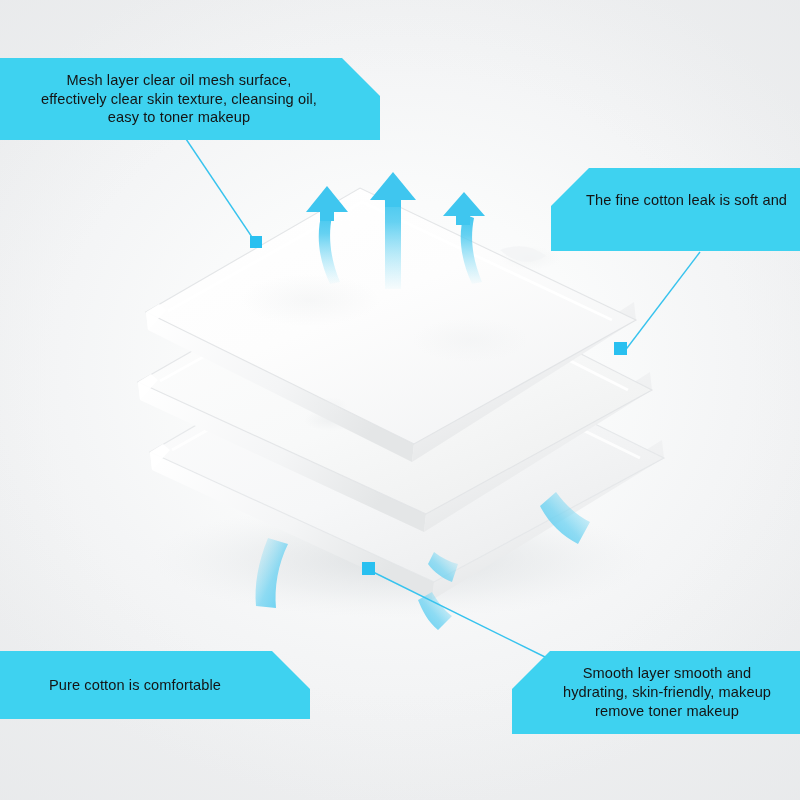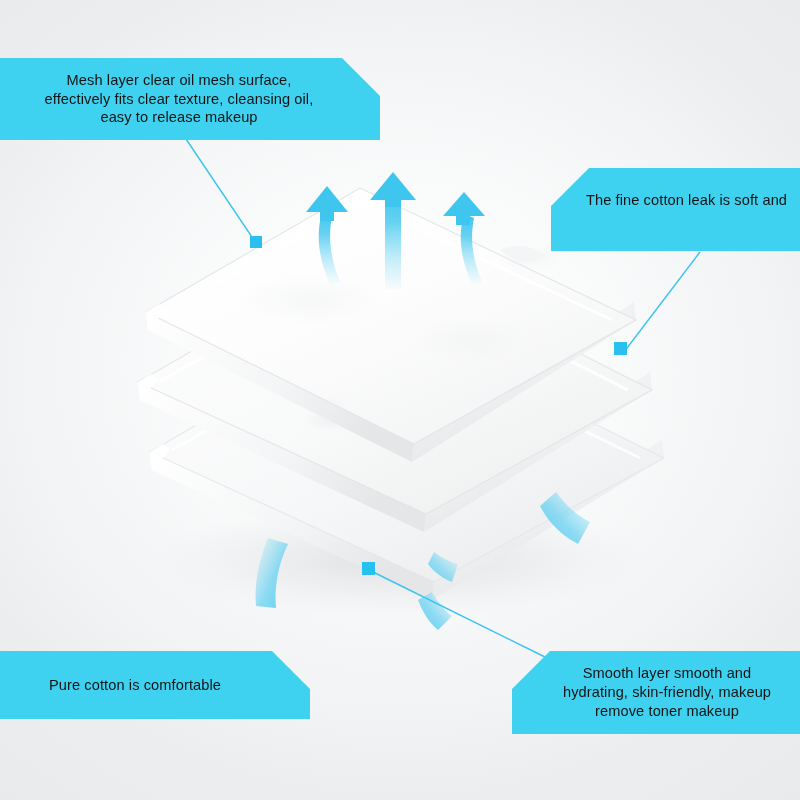--- a/index.html
+++ b/index.html
@@ -234,22 +234,22 @@
     <line x1="700" y1="252" x2="624" y2="352" stroke="#37c3ee" stroke-width="1.4"></line>
     <rect x="614" y="342" width="13" height="13" fill="#29c0f0"></rect>
 
     <line x1="369" y1="570" x2="545" y2="657" stroke="#37c3ee" stroke-width="1.4"></line>
     <rect x="362" y="562" width="13" height="13" fill="#29c0f0"></rect>
   </svg>
 
   <div class="callout clip-tr" id="callout-mesh">
     <p>
       <span>Mesh layer clear oil mesh surface,</span><br>
-      <span>effectively fits clear texture, cleansing oil,</span><br>
-      <span>easy to release makeup</span>
+      <span>effectively clear skin texture, cleansing oil,</span><br>
+      <span>easy to toner makeup</span>
     </p>
   </div>
 
   <div class="callout clip-tl" id="callout-cotton">
     <p>
       <span>The fine cotton leak is soft and</span><br>
       <br>
     </p>
   </div>
 

